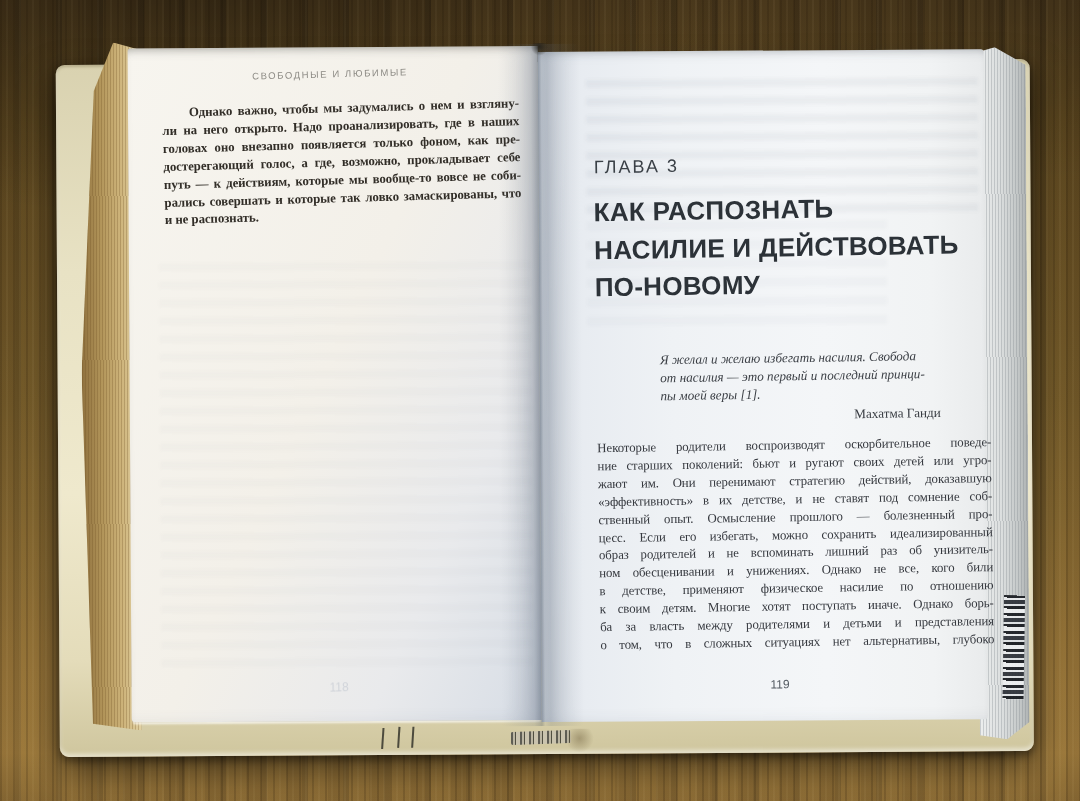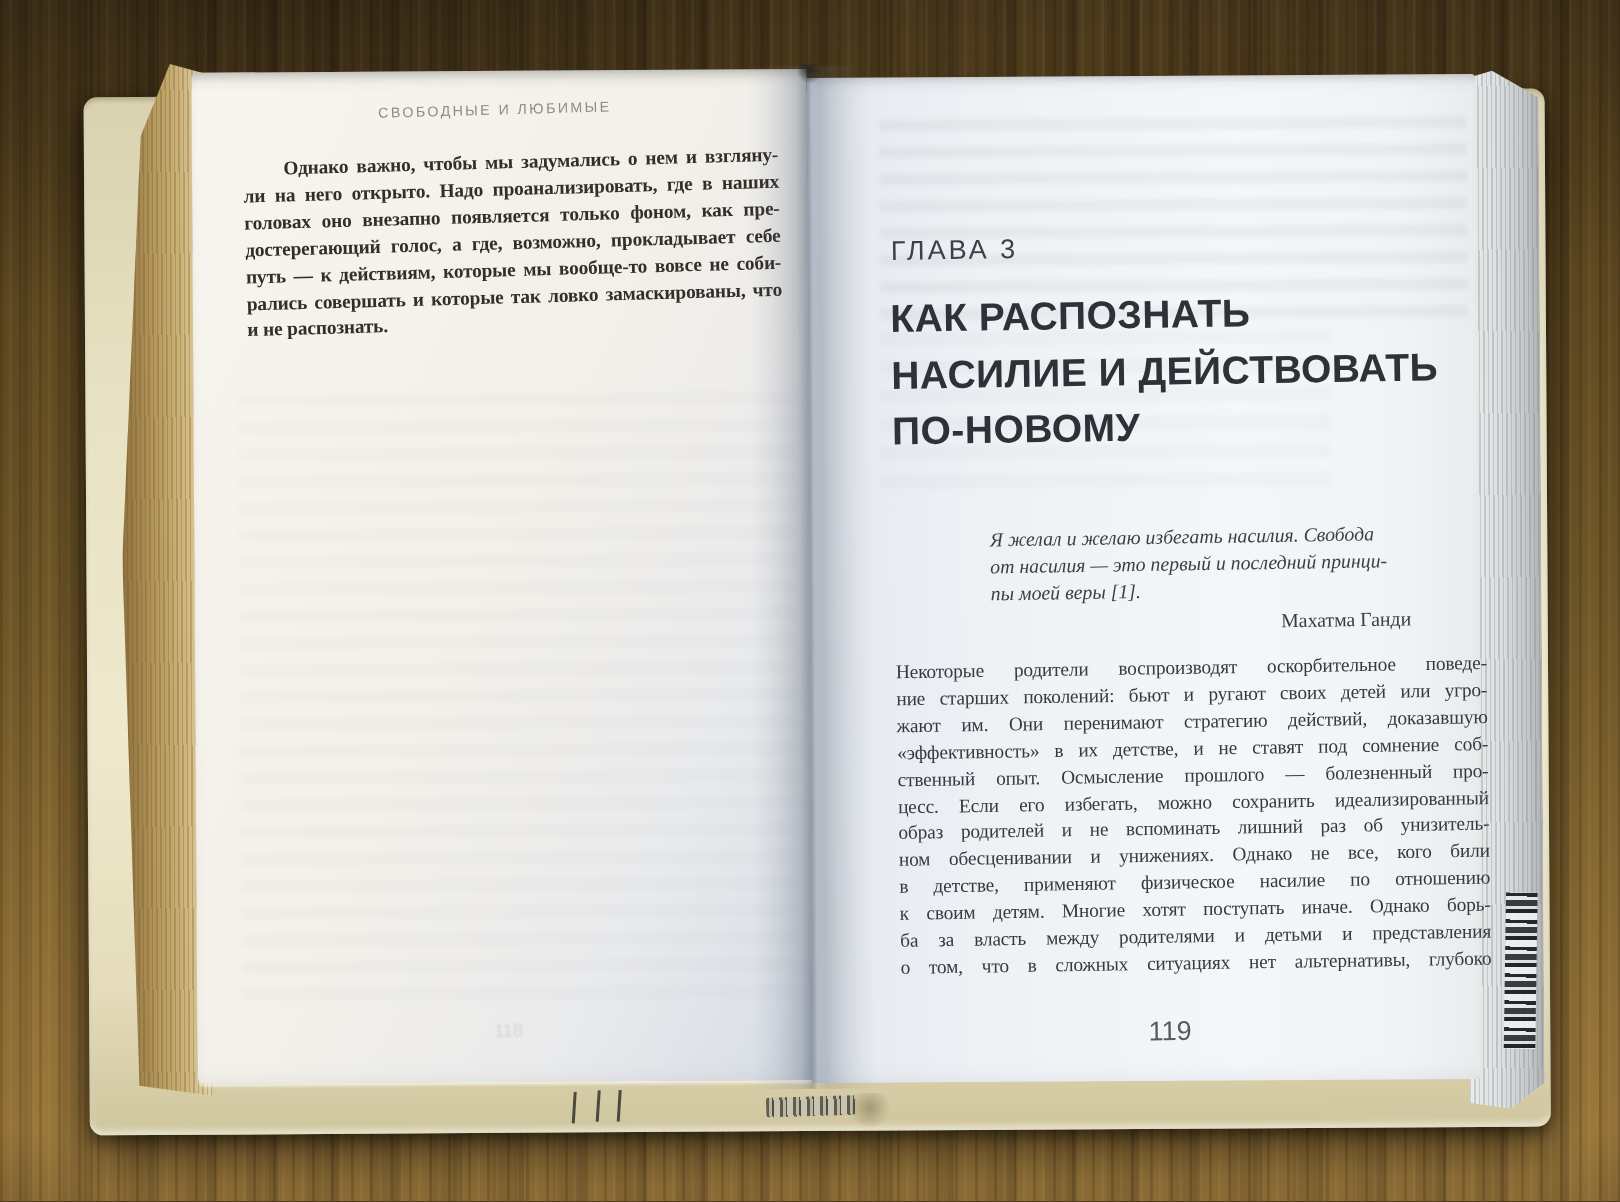--- a/index.html
+++ b/index.html
@@ -73,21 +73,21 @@
   .chapter-title{position:absolute;left:56px;top:141px;
     font-family:"Liberation Sans",sans-serif;font-weight:700;font-size:26px;line-height:37.5px;
     color:#2c3238;letter-spacing:0.3px;}
   .epigraph{position:absolute;left:120px;top:299px;width:280px;
     font-style:italic;font-size:13.2px;line-height:17.8px;color:#3b3f45;}
   .epigraph .eline{white-space:nowrap;}
   .attribution{margin-top:3.5px;text-align:right;font-style:normal;font-size:13.2px;color:#383c42;}
   .body-par{position:absolute;left:56px;top:387px;width:394px;
     font-size:12.9px;line-height:17.9px;color:#36393f;letter-spacing:-0.1px;}
   .page-num{position:absolute;left:205px;top:627px;width:60px;text-align:center;
-    font-family:"Liberation Sans",sans-serif;font-size:18px;color:#545b62;}
+    font-family:"Liberation Sans",sans-serif;font-size:12px;color:#545b62;}
   
   .ghost{position:absolute;pointer-events:none;filter:blur(1.4px);}
   .ghost-right-top{left:48px;top:28px;width:392px;height:135px;
     background:repeating-linear-gradient(to bottom,rgba(104,114,130,0.07) 0 8px,rgba(0,0,0,0) 8px 18px);}
   .ghost-right-mid{left:48px;top:170px;width:300px;height:110px;opacity:0.55;
     background:repeating-linear-gradient(to bottom,rgba(104,114,130,0.07) 0 9px,rgba(0,0,0,0) 9px 19px);}
   .ghost-left{left:30px;top:215px;width:372px;height:410px;opacity:0.5;
     background:repeating-linear-gradient(to bottom,rgba(120,124,132,0.06) 0 8px,rgba(0,0,0,0) 8px 18px);}
   
   .tick{position:absolute;width:2px;height:21px;background:#262620;opacity:0.78;transform:rotate(4deg);}

